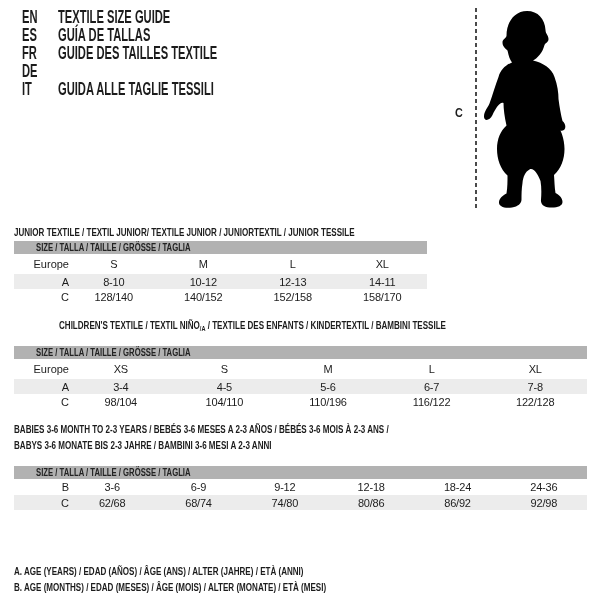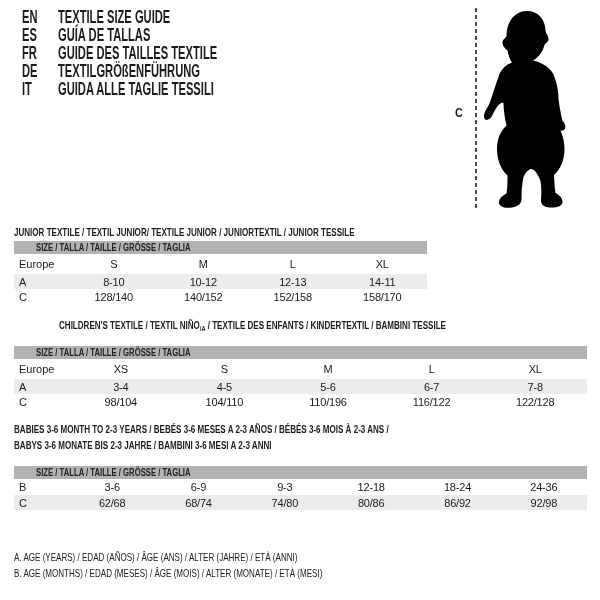--- a/index.html
+++ b/index.html
@@ -36,25 +36,25 @@
             font-size:11px;padding-left:22px;color:#222;}
   .size-bar .cond{transform:scaleX(0.70);}
   .t-row{display:grid;align-items:center;}
   .cols-j{grid-template-columns:55px repeat(4,1fr);}
   .cols-c{grid-template-columns:55px repeat(5,1fr);}
   .cols-b{grid-template-columns:55px repeat(6,1fr);}
   .row-h{height:20px;}
   .row-d{height:15px;}
   .row-b1{height:16px;}
   .shaded{background:var(--stripe);}
-  .rlabel{text-align:left;padding-left:5px;}
+  .rlabel{text-align:right;padding-left:5px;}
   .cell{text-align:center;letter-spacing:-0.2px;}
   .w-junior{width:413px;}
   .w-wide{width:573px;}
-  .footnotes{position:absolute;top:550px;left:14px;font-weight:normal;font-size:11.5px;}
+  .footnotes{position:absolute;top:564px;left:14px;font-weight:bold;font-size:11.5px;}
   .footnote{height:15.5px;line-height:15.5px;}
   .footnote .cond{transform:scaleX(0.70);}
 </style>
 </head>
 <body>
 
 <div class="lang-block">
   <div class="lang-row">
     <span class="lang-code"><span class="cond">EN</span></span>
     <span class="lang-label"><span class="cond">TEXTILE SIZE GUIDE</span></span>
@@ -62,21 +62,20 @@
   <div class="lang-row">
     <span class="lang-code"><span class="cond">ES</span></span>
     <span class="lang-label"><span class="cond">GUÍA DE TALLAS</span></span>
   </div>
   <div class="lang-row">
     <span class="lang-code"><span class="cond">FR</span></span>
     <span class="lang-label"><span class="cond">GUIDE DES TAILLES TEXTILE</span></span>
   </div>
   <div class="lang-row">
     <span class="lang-code"><span class="cond">DE</span></span>
-    <span class="lang-label"><span class="cond">TEXTILGRÖßENFÜHRUNG</span></span>
   </div>
   <div class="lang-row">
     <span class="lang-code"><span class="cond">IT</span></span>
     <span class="lang-label"><span class="cond">GUIDA ALLE TAGLIE TESSILI</span></span>
   </div>
 </div>
 
 <div class="measure-line"></div>
 <div class="measure-label"><span class="cond" style="transform:scaleX(0.8)">C</span></div>
 <svg class="baby-svg" viewBox="0 0 97 200" aria-hidden="true">
@@ -164,21 +163,21 @@
   <div><span class="cond">BABYS 3-6 MONATE BIS 2-3 JAHRE / BAMBINI 3-6 MESI A 2-3 ANNI</span></div>
 </div>
 <div class="size-table w-wide" style="top:466px;left:14px;">
   <div class="size-bar">
     <span class="cond">SIZE / TALLA / TAILLE / GRÖSSE / TAGLIA</span>
   </div>
   <div class="t-row cols-b row-b1">
     <span class="rlabel">B</span>
     <span class="cell">3-6</span>
     <span class="cell">6-9</span>
-    <span class="cell">9-3</span>
+    <span class="cell">9-12</span>
     <span class="cell">12-18</span>
     <span class="cell">18-24</span>
     <span class="cell">24-36</span>
   </div>
   <div class="t-row cols-b row-d shaded">
     <span class="rlabel">C</span>
     <span class="cell">62/68</span>
     <span class="cell">68/74</span>
     <span class="cell">74/80</span>
     <span class="cell">80/86</span>

